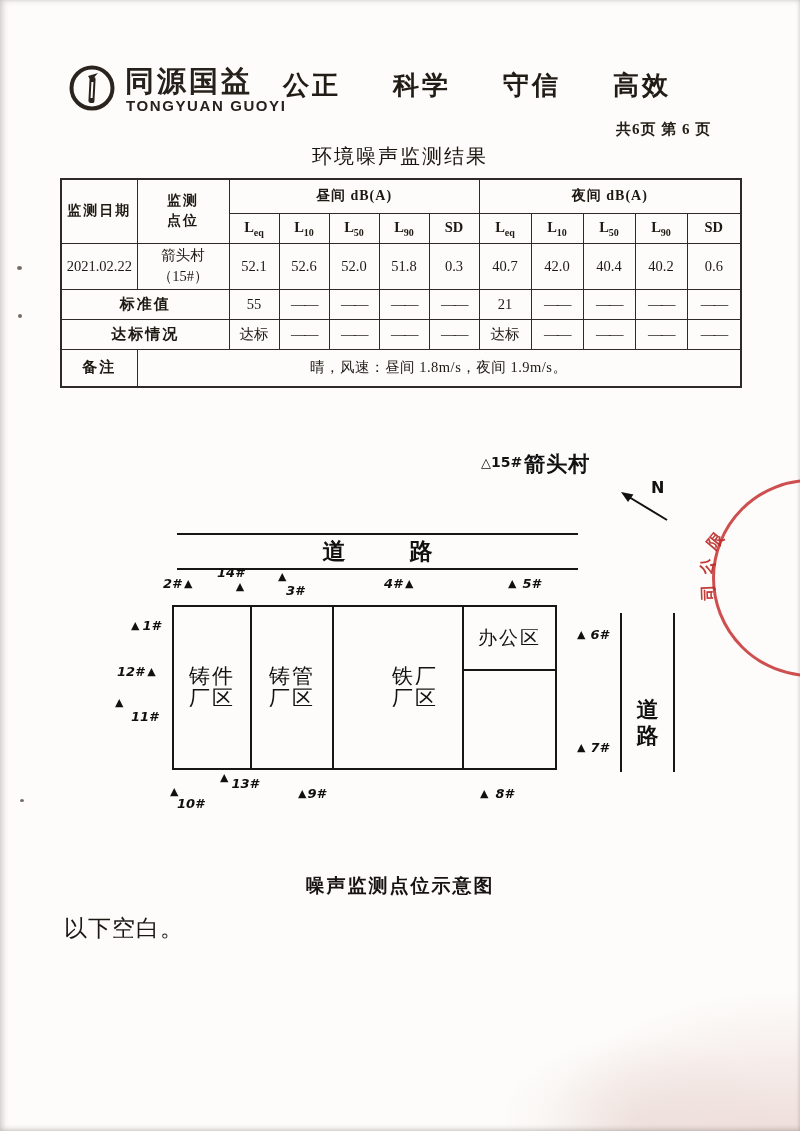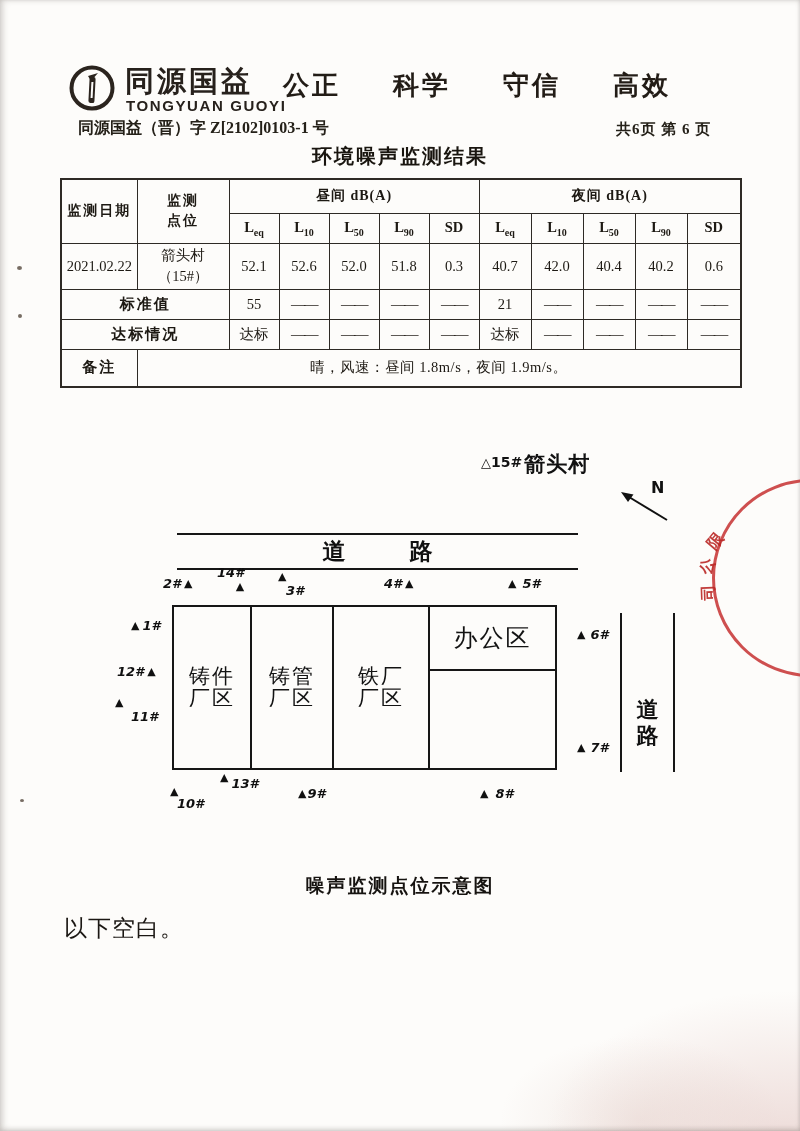--- a/index.html
+++ b/index.html
@@ -21,21 +21,21 @@
   .logo-mark{position:absolute;left:0;top:4px;width:48px;height:48px;}
   .brand-name{position:absolute;left:57px;top:2px;font-family:"Liberation Sans","DejaVu Sans",sans-serif;
     font-weight:bold;font-size:29px;letter-spacing:3px;color:#27211c;}
   .brand-en{position:absolute;left:58px;top:37px;font-family:"Liberation Sans","DejaVu Sans",sans-serif;
     font-weight:bold;font-size:15px;letter-spacing:1.6px;color:#27211c;}
   .slogans{position:absolute;left:215px;top:8px;display:flex;gap:52px;
     font-weight:bold;font-size:26px;letter-spacing:3px;color:#221c16;}
   .doc-row{position:absolute;left:78px;top:118px;width:650px;font-size:16px;font-weight:bold;color:#252119;}
   .page-info{position:absolute;left:538px;top:2px;font-size:15px;letter-spacing:1px;font-family:Liberation Serif, serif;}
   .title{position:absolute;left:0;top:143px;width:800px;text-align:center;
-    font-size:20px;font-weight:bold;letter-spacing:2px;color:#19150f;}
+    font-size:20px;font-weight:normal;letter-spacing:2px;color:#19150f;}
 
   
   table.results{position:absolute;left:60px;top:178px;width:680px;border-collapse:collapse;table-layout:fixed;}
   table.results th,table.results td{border:1.5px solid #2e2a25;text-align:center;vertical-align:middle;
     padding:0;color:#1d1913;}
   table.results{border:2.5px solid #2e2a25;}
   th.h{font-size:14px;font-weight:bold;letter-spacing:2px;}
   th.sub{font-size:14.5px;font-weight:bold;letter-spacing:0;}
   th.sub sub{font-size:10px;}
   td.val{font-size:14.5px;}
@@ -58,24 +58,24 @@
 
   .road-h{position:absolute;left:177px;top:103px;width:401px;height:33px;
     border-top:2px solid #161616;border-bottom:2px solid #161616;
     display:flex;align-items:center;justify-content:center;}
   .road-h span{font-size:23px;font-weight:bold;letter-spacing:64px;margin-right:-64px;color:#111;}
 
   .factory{position:absolute;left:172px;top:175px;width:385px;height:165px;border:2px solid #161616;
     display:flex;box-sizing:border-box;}
   .zone{border-right:2px solid #161616;display:flex;flex-direction:column;align-items:center;justify-content:center;gap:1px;}
   .zone span{font-size:21px;letter-spacing:2px;color:#131313;line-height:1;}
-  .z1{width:76px;} .z2{width:80px;} .z3{width:94px;}
+  .z1{width:76px;} .z2{width:80px;} .z3{width:94px;margin-left:34px;}
   .zright{flex:1;display:flex;flex-direction:column;}
   .office{height:62px;border-bottom:2px solid #161616;display:flex;align-items:center;justify-content:center;
-    font-size:24px;letter-spacing:2px;color:#131313;}
+    font-size:19px;letter-spacing:2px;color:#131313;}
 
   .road-v{position:absolute;left:620px;top:183px;width:55px;height:159px;
     border-left:2px solid #161616;border-right:2px solid #161616;
     display:flex;align-items:center;justify-content:center;box-sizing:border-box;}
   .road-v span{writing-mode:vertical-rl;font-size:22px;font-weight:bold;letter-spacing:26px;margin-bottom:-26px;color:#111;}
 
   .pt{position:absolute;display:flex;align-items:center;gap:3px;
     font-family:"DejaVu Sans",sans-serif;font-size:13px;font-weight:bold;font-style:italic;color:#101010;}
   .pt .tri{font-style:normal;font-size:11px;line-height:1;}
   .pt.col{flex-direction:column;gap:1px;align-items:flex-start;}
@@ -110,21 +110,20 @@
     <div class="brand-en">TONGYUAN GUOYI</div>
     <div class="slogans">
       <span>公正</span>
       <span>科学</span>
       <span>守信</span>
       <span>高效</span>
     </div>
   </div>
 
   <div class="doc-row">
-    <span>同源国益（晋）字 Z[2102]0103-1 号</span>
     <span class="page-info">共6页  第 6 页</span>
   </div>
 
   <div class="title">环境噪声监测结果</div>
 
   <table class="results">
     <colgroup>
       <col style="width:76px">
         <col style="width:92px">
       <col style="width:50px">

